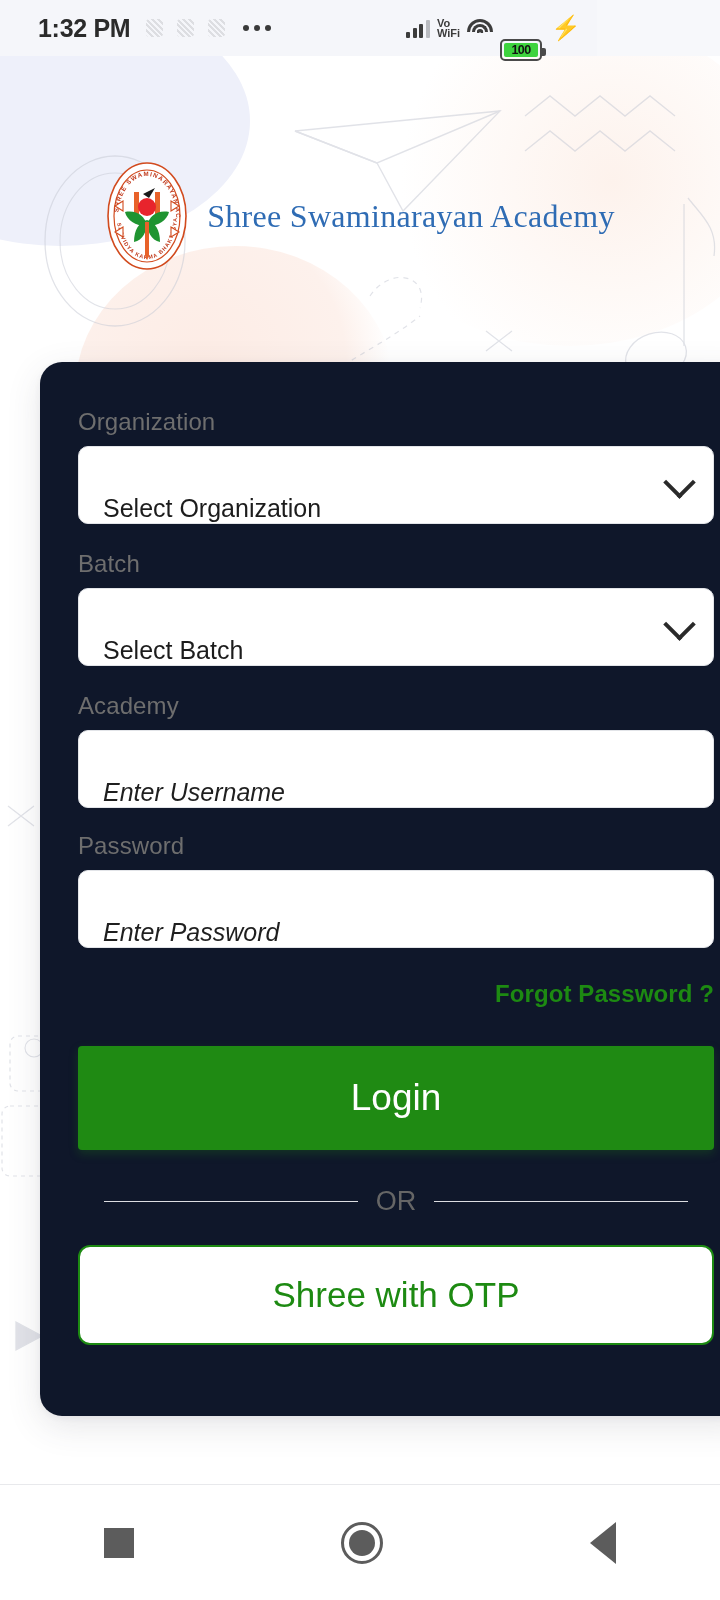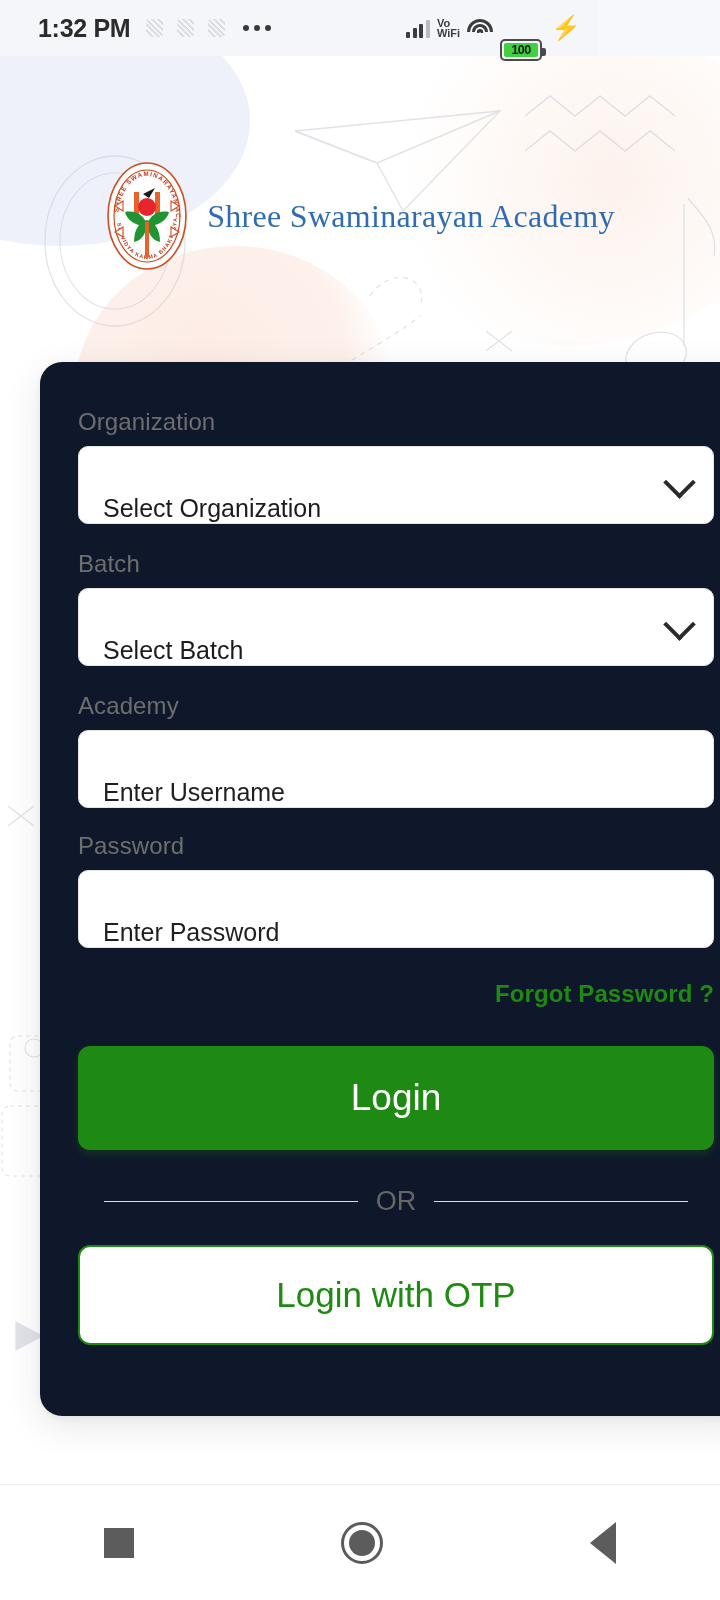--- a/index.html
+++ b/index.html
@@ -82,34 +82,34 @@
     padding:46px 38px 40px 38px; z-index:10;
   }
   .field-label{
     font-size:24px; color:#6e6e6e; font-weight:400; margin-bottom:10px; letter-spacing:.1px;
   }
   .control{
     height:78px; border:1.6px solid #e2e4e8; border-radius:10px; background:#fff;
     display:flex; align-items:flex-end; padding:0 24px; position:relative;
   }
   .control .val{ font-size:25px; color:#1c1c1c; }
-  .control.input .val{ color:#1f1f1f; }
+  .control.input .val{ color:#1f1f1f;font-style:italic; }
   .chev{ position:absolute; right:22px; top:50%; width:23px; height:23px;
      margin-top:-14px; border-right:4px solid #2a2a2a; border-bottom:4px solid #2a2a2a;
      transform:rotate(45deg); }
   .gap{ height:26px; }
   .gap-s{ height:24px; }
 
   .forgot{
     text-align:right; color:#1d8a12; font-size:24px; font-weight:700;
     margin-top:32px; letter-spacing:.1px;
   }
   .btn-login{
     margin-top:38px; height:104px; width:100%; background:#1f8a13; color:#fff;
-    border:none; border-radius:12px; font-size:37px; font-family:"Liberation Sans",sans-serif;
+    border:none; border-radius:4px; font-size:37px; font-family:"Liberation Sans",sans-serif;
     display:flex; align-items:center; justify-content:center;
     box-shadow:0 4px 10px rgba(31,138,19,.25);
   }
   .or-row{ display:flex; align-items:center; gap:18px; margin-top:36px; padding:0 26px;}
   .or-row .line{ flex:1; height:1.6px; background:#dcdde1; }
   .or-row .or{ font-size:27px; color:#666; }
   .btn-otp{
     margin-top:28px; height:100px; width:100%; background:#fff; color:#1d8a12;
     border:2px solid #1d8a12; border-radius:12px; font-size:35px;
     font-family:"Liberation Sans",sans-serif;
@@ -276,21 +276,21 @@
     <div class="forgot">Forgot Password ?</div>
 
     <button class="btn-login">Login</button>
 
     <div class="or-row">
       <span class="line"></span>
       <span class="or">OR</span>
       <span class="line"></span>
     </div>
 
-    <button class="btn-otp">Login with OTP</button>
+    <button class="btn-otp">Shree with OTP</button>
 
   </div>
 </div>
 
 <div class="navbar">
   <div class="nav-recent"></div>
   <div class="nav-home">
       <i></i>
     </div>
   <div class="nav-back"></div>

